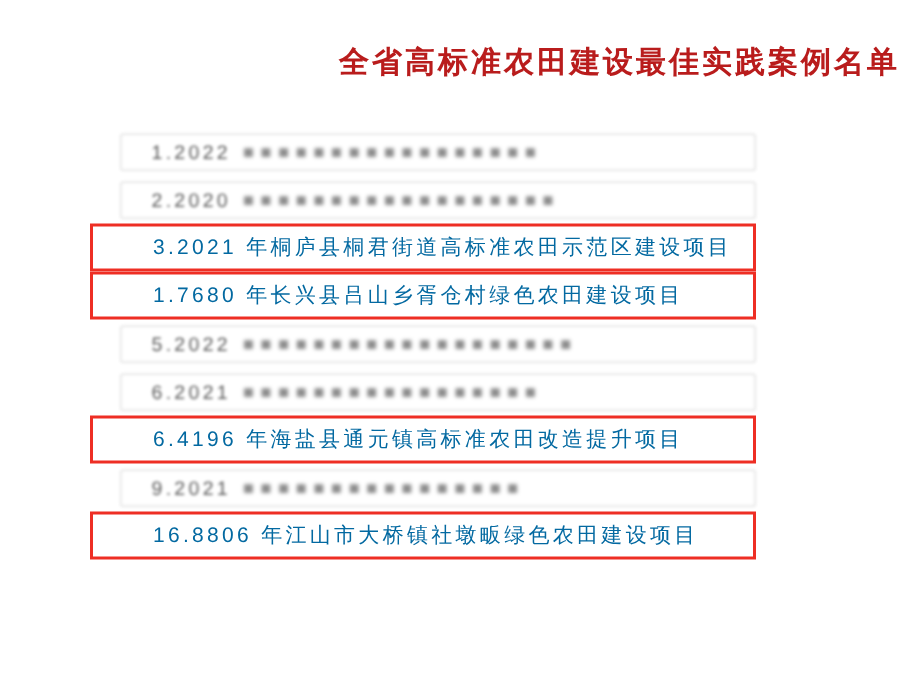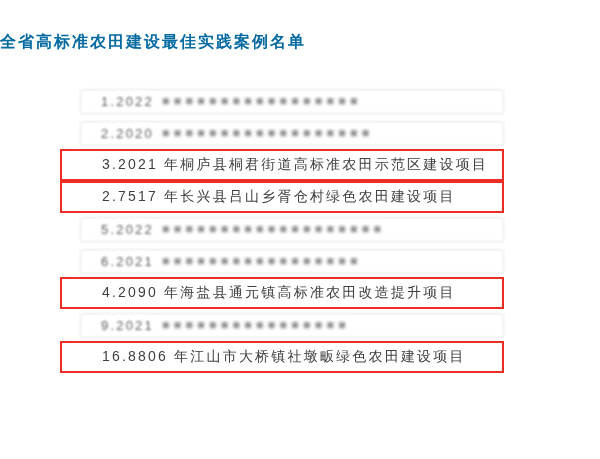--- a/index.html
+++ b/index.html
@@ -11,25 +11,25 @@
     width: 600px;
     height: 459px;
     overflow: hidden;
     font-family: "Liberation Sans", sans-serif;
     position: relative;
   }
   .page-title {
     margin-top: 31px;
     height: 22px;
     line-height: 22px;
-    text-align: left;
-    font-size: 16px;
+    text-align: right;
+    font-size: 20px;
     font-weight: 700;
     letter-spacing: 2px;
-    color: #0369a1;
+    color: #b91c1c;
   }
   .case-list {
     margin-top: 32px;
     margin-left: 80px;
     width: 424px;
   }
   .slot {
     height: 32px;
     display: flex;
     align-items: center;
@@ -52,21 +52,21 @@
   .row.red {
     width: calc(100% + 33px);
     height: 32px;
     margin-left: -20px;
     border: 2px solid #ee2e24;
     padding-left: 40px;
   }
   .item-text {
     font-size: 14px;
     letter-spacing: 2.2px;
-    color: #404040;
+    color: #0369a1;
   }
   .gray .item-text {
     color: #5a5a5a;
     font-size: 13px;
   }
   .item-redacted {
     margin-left: 8px;
     font-size: 12px;
     letter-spacing: 4.5px;
     color: #757575;
@@ -96,41 +96,41 @@
   </div>
 
   <div class="slot">
     <div class="row red">
       <span class="item-text">3.2021 年桐庐县桐君街道高标准农田示范区建设项目</span>
     </div>
   </div>
 
   <div class="slot">
     <div class="row red">
-      <span class="item-text">2.7517 年长兴县吕山乡胥仓村绿色农田建设项目</span>
+      <span class="item-text">1.7680 年长兴县吕山乡胥仓村绿色农田建设项目</span>
     </div>
   </div>
 
   <div class="slot">
     <div class="row gray">
       <span class="item-text">5.2022</span>
       <span class="item-redacted">■■■■■■■■■■■■■■■■■■■</span>
     </div>
   </div>
 
   <div class="slot">
     <div class="row gray">
       <span class="item-text">6.2021</span>
       <span class="item-redacted">■■■■■■■■■■■■■■■■■</span>
     </div>
   </div>
 
   <div class="slot">
     <div class="row red">
-      <span class="item-text">4.2090 年海盐县通元镇高标准农田改造提升项目</span>
+      <span class="item-text">6.4196 年海盐县通元镇高标准农田改造提升项目</span>
     </div>
   </div>
 
 
   <div class="slot">
     <div class="row gray">
       <span class="item-text">9.2021</span>
       <span class="item-redacted">■■■■■■■■■■■■■■■■</span>
     </div>
   </div>

